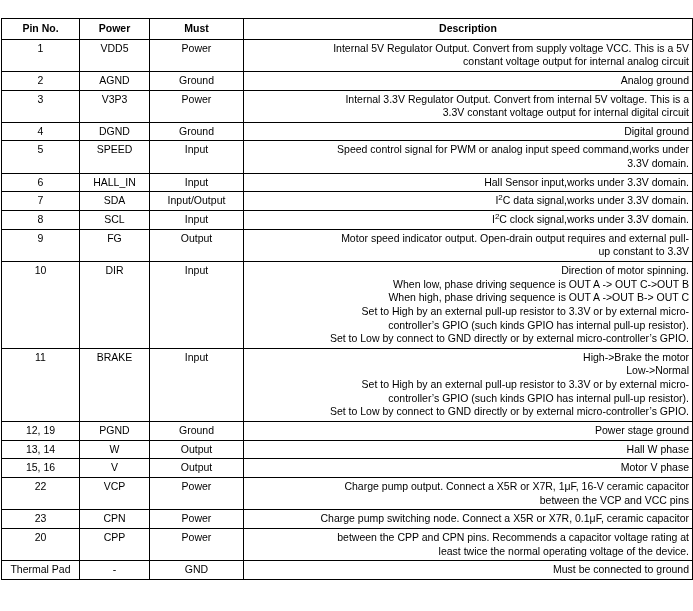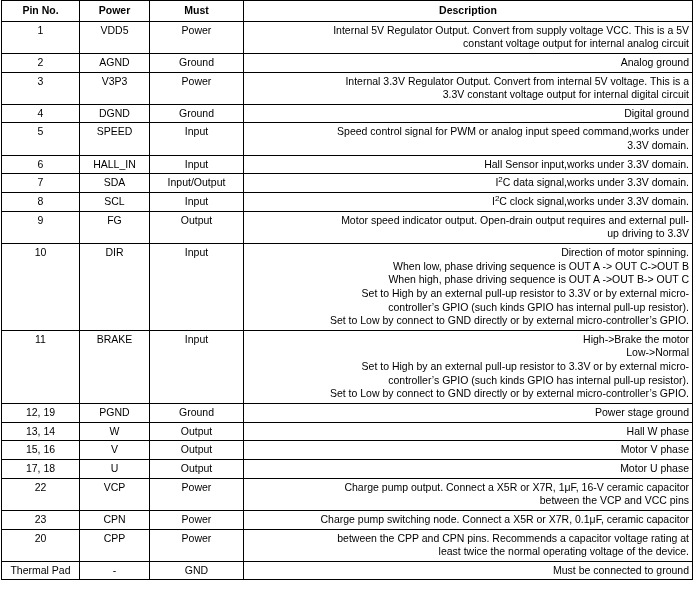--- a/index.html
+++ b/index.html
@@ -9,21 +9,21 @@
   }
   body {
     width: 693px;
     height: 611px;
     font-family: "Liberation Sans", sans-serif;
     color: #000000;
   }
   table.pin-table {
     border-collapse: collapse;
     width: 691px;
-    margin: 0 0 0 1px;
+    margin: 18px 0 0 1px;
     table-layout: fixed;
   }
   table.pin-table col.c-pin   { width: 78px; }
   table.pin-table col.c-name  { width: 70px; }
   table.pin-table col.c-type  { width: 94px; }
   table.pin-table col.c-desc  { width: 449px; }
 
   table.pin-table th,
   table.pin-table td {
     border: 1px solid #000000;
@@ -133,21 +133,21 @@
         <td class="desc">
           <span class="line">I<sup>2</sup>C clock signal,works under 3.3V domain.</span>
         </td>
       </tr>
       <tr>
         <td class="center">9</td>
         <td class="center">FG</td>
         <td class="center">Output</td>
         <td class="desc">
           <span class="line">Motor speed indicator output. Open-drain output requires and external pull-</span>
-          <span class="line">up driving to 3.3V</span>
+          <span class="line">up constant to 3.3V</span>
         </td>
       </tr>
       <tr>
         <td class="center">10</td>
         <td class="center">DIR</td>
         <td class="center">Input</td>
         <td class="desc">
           <span class="line">Direction of motor spinning.</span>
           <span class="line">When low, phase driving sequence is OUT A -&gt; OUT C-&gt;OUT B</span>
           <span class="line">When high, phase driving sequence is OUT A -&gt;OUT B-&gt; OUT C</span>
@@ -186,28 +186,20 @@
       </tr>
       <tr>
         <td class="center">15, 16</td>
         <td class="center">V</td>
         <td class="center">Output</td>
         <td class="desc">
           <span class="line">Motor V phase</span>
         </td>
       </tr>
       <tr>
-        <td class="center">17, 18</td>
-        <td class="center">U</td>
-        <td class="center">Output</td>
-        <td class="desc">
-          <span class="line">Motor U phase</span>
-        </td>
-      </tr>
-      <tr>
         <td class="center">22</td>
         <td class="center">VCP</td>
         <td class="center">Power</td>
         <td class="desc">
           <span class="line">Charge pump output. Connect a X5R or X7R, 1μF, 16-V ceramic capacitor</span>
           <span class="line">between the VCP and VCC pins</span>
         </td>
       </tr>
       <tr>
         <td class="center">23</td>

